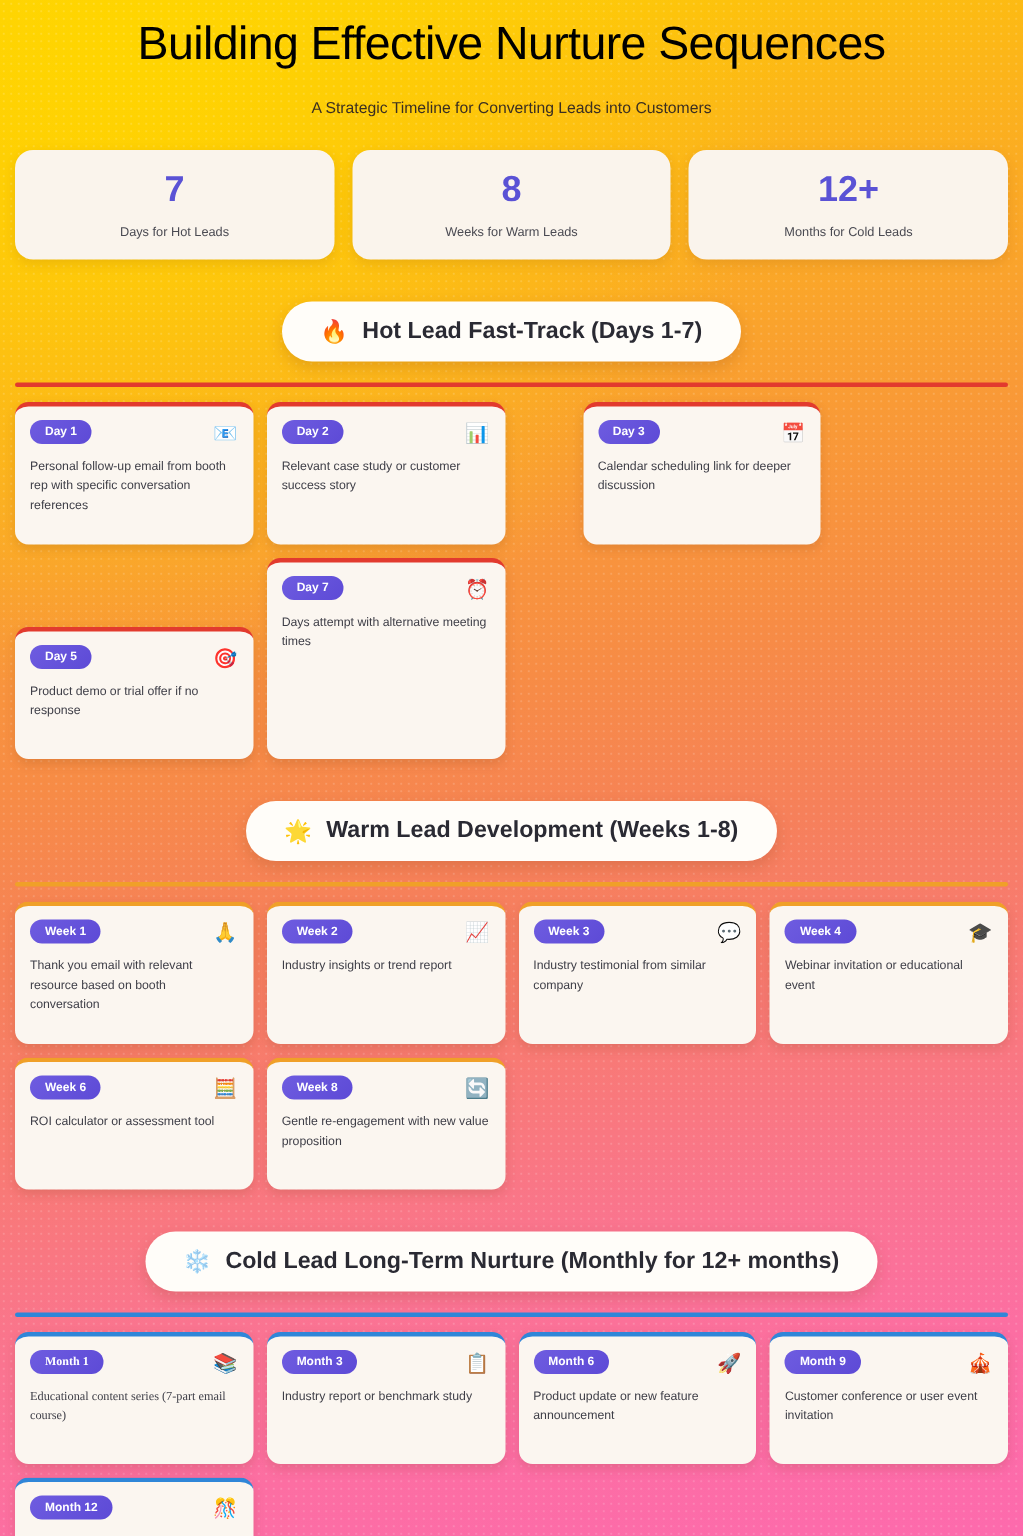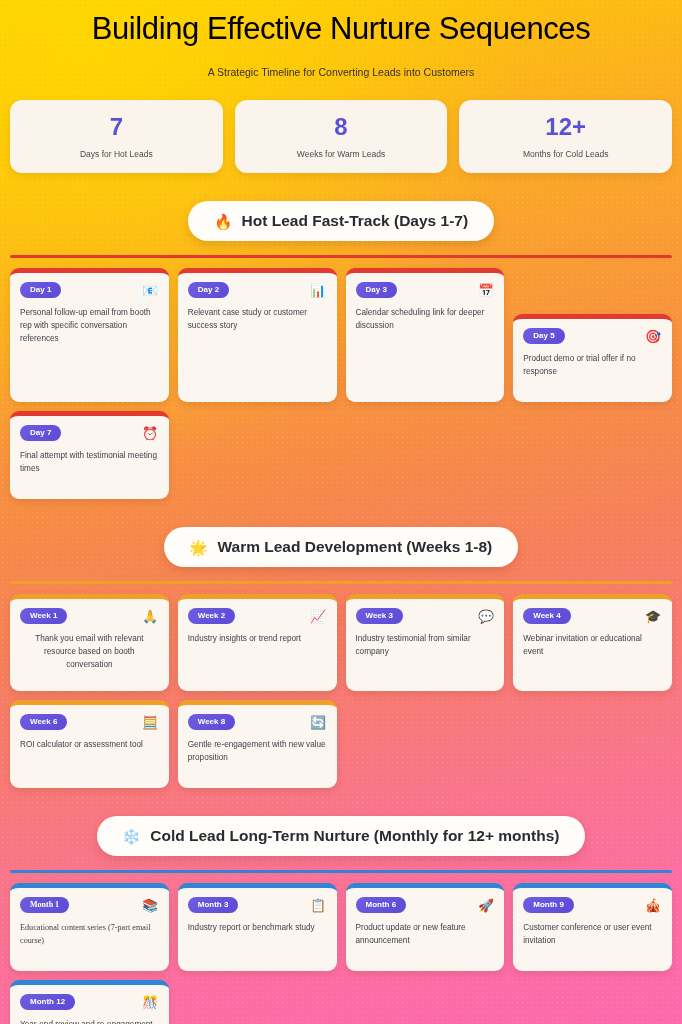--- a/index.html
+++ b/index.html
@@ -70,21 +70,21 @@
   
   .divider { height:3px; border-radius:2px; margin:14px 0 10px; }
 
   
   .grid { display:flex; flex-wrap:wrap; gap:9px; }
   .card {
     width:calc((100% - 27px)/4);
     background:#fbf6f0; border-radius:9px;
     padding:9px 10px 20px;
     box-shadow:0 3px 7px rgba(110,50,10,.15);
-    border-top:5px solid #3b82f6;
+    border-top:3px solid #3b82f6;
     min-height:88px;
   }
   .card-top { display:flex; align-items:center; justify-content:space-between; margin-bottom:9px; }
   .badge {
     background:linear-gradient(135deg,#6e5ce0 0%,#5d4ad6 100%);
     color:#fff; font-size:8px; font-weight:bold;
     border-radius:20px; padding:4px 10px; line-height:1;
   }
   .card-icon { font-size:13px; line-height:1; opacity:.95; }
   .card-text { font-size:8.2px; color:#3e3e47; line-height:1.55; }
@@ -133,53 +133,53 @@
             </div>
             <div class="card-text">Personal follow-up email from booth rep with specific conversation references</div>
           </div>
           <div class="card" style="border-top-color: rgb(226, 58, 46);">
             <div class="card-top">
               <span class="badge">Day 2</span>
               <span class="card-icon">📊</span>
             </div>
             <div class="card-text">Relevant case study or customer success story</div>
           </div>
-          <div class="card" style="border-top-color: rgb(226, 58, 46);">
+          <div class="card" style="border-top-color: rgb(226, 58, 46); margin-left: 43px;">
             <div class="card-top">
               <span class="badge">Day 3</span>
               <span class="card-icon">📅</span>
             </div>
             <div class="card-text">Calendar scheduling link for deeper discussion</div>
           </div>
           <div class="card" style="border-top-color: rgb(226, 58, 46); margin-top: 46px;">
             <div class="card-top">
               <span class="badge">Day 5</span>
               <span class="card-icon">🎯</span>
             </div>
             <div class="card-text">Product demo or trial offer if no response</div>
           </div>
           <div class="card" style="border-top-color: rgb(226, 58, 46);">
             <div class="card-top">
               <span class="badge">Day 7</span>
               <span class="card-icon">⏰</span>
             </div>
-            <div class="card-text">Final attempt with testimonial meeting times</div>
+            <div class="card-text">Days attempt with alternative meeting times</div>
           </div>
         </div>
       </div>
       <div class="section">
         <div class="pill-wrap">
           <div class="pill">
             <span class="pill-icon">🌟</span>
             <span>Warm Lead Development (Weeks 1-8)</span>
           </div>
         </div>
         <div class="divider" style="background: rgb(240, 160, 40);"></div>
         <div class="grid">
-          <div class="card" style="border-top-color: rgb(240, 160, 40); text-align: center;">
+          <div class="card" style="border-top-color: rgb(240, 160, 40);">
             <div class="card-top">
               <span class="badge">Week 1</span>
               <span class="card-icon">🙏</span>
             </div>
             <div class="card-text">Thank you email with relevant resource based on booth conversation</div>
           </div>
           <div class="card" style="border-top-color: rgb(240, 160, 40);">
             <div class="card-top">
               <span class="badge">Week 2</span>
               <span class="card-icon">📈</span>

